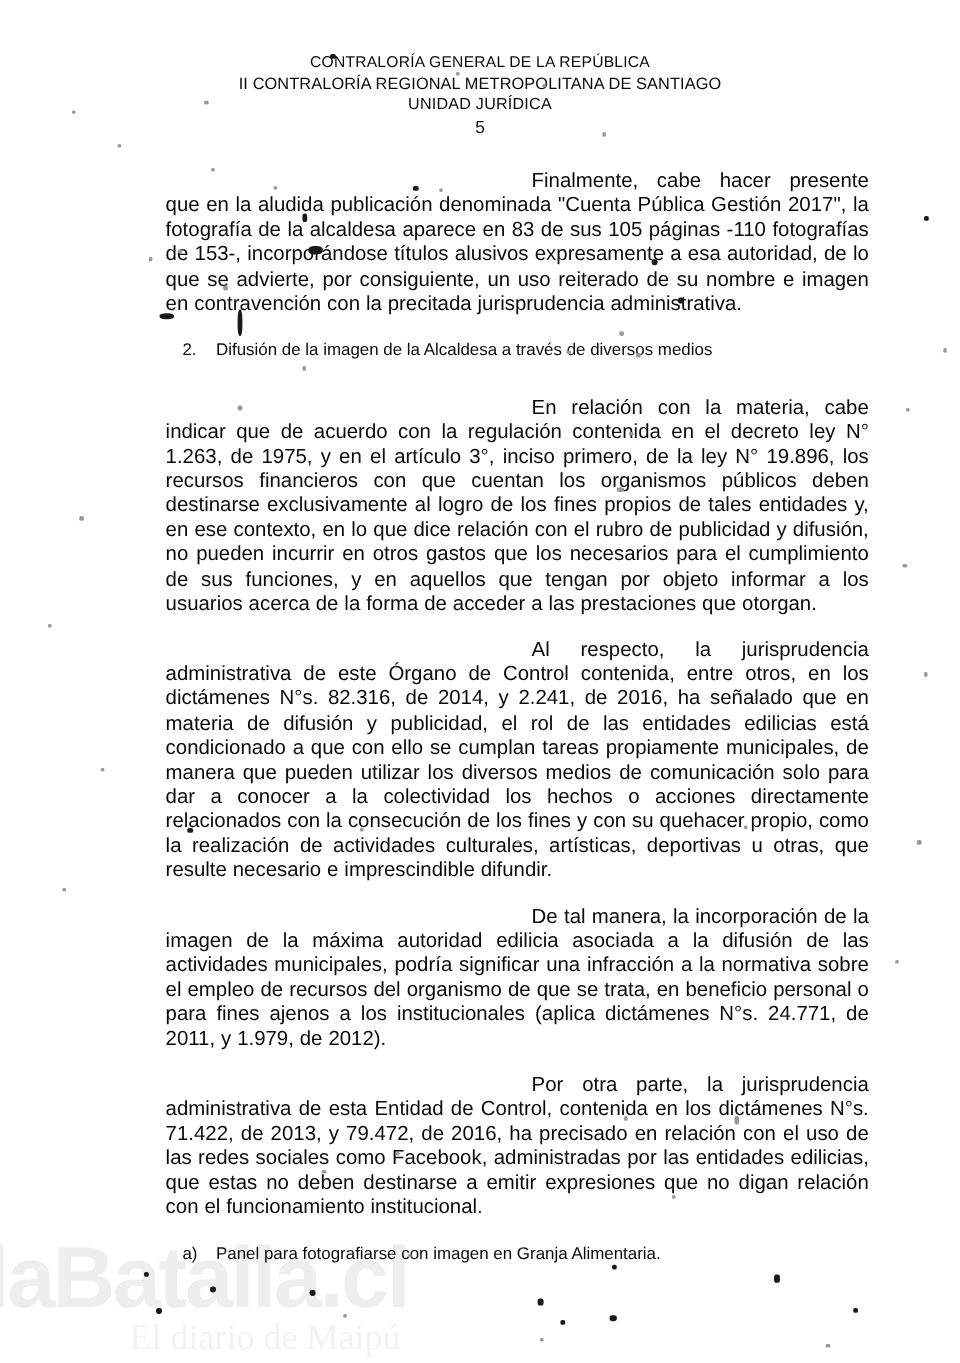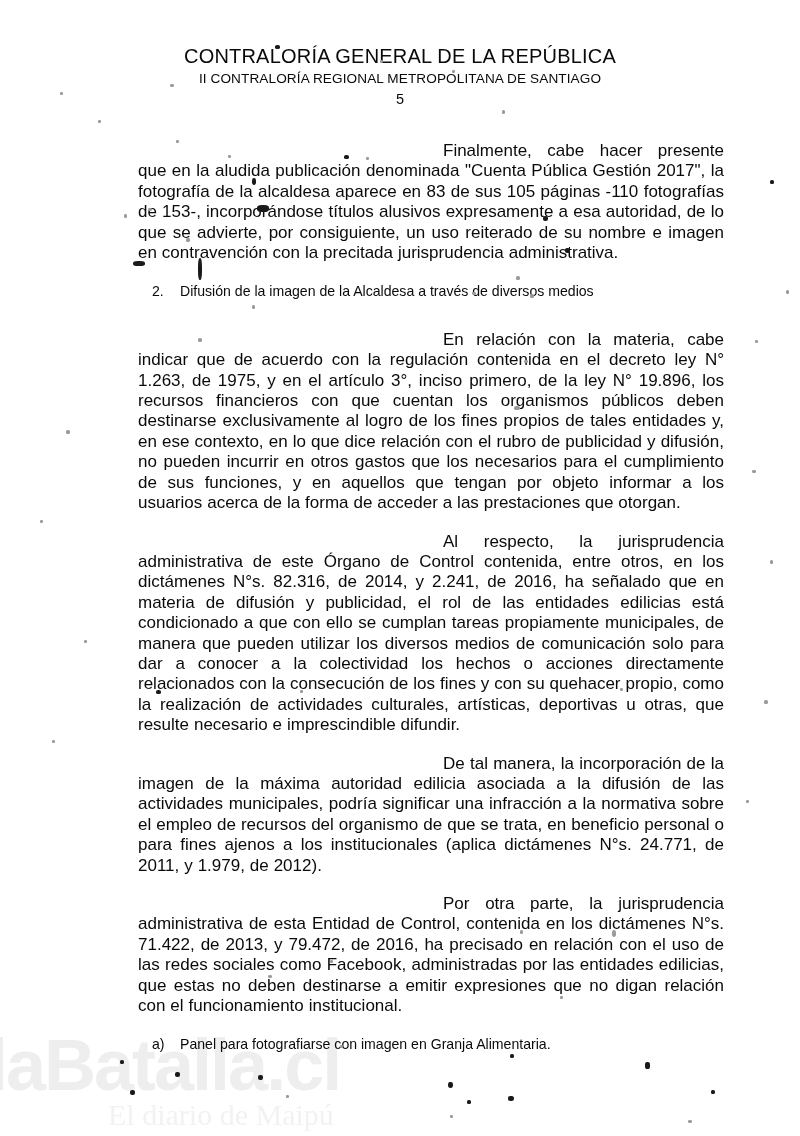--- a/index.html
+++ b/index.html
@@ -20,21 +20,21 @@
   
   .header {
     position: absolute;
     top: 44px;
     left: 0;
     width: 800px;
     text-align: center;
     line-height: 1.28;
   }
   .header .line1 {
-    font-size: 20px;
+    font-size: 13px;
     letter-spacing: 0.2px;
     white-space: nowrap;
   }
   .header .line2 {
     font-size: 13.6px;
     letter-spacing: 0.1px;
     white-space: nowrap;
   }
   .header .line3 {
     font-size: 13.4px;
@@ -128,20 +128,21 @@
 <div class="page">
 
   <div class="watermark">
     <div class="wm-main">laBatalla.cl</div>
     <div class="wm-sub">El diario de Maipú</div>
   </div>
 
   <div class="header">
     <div class="line1">CONTRALORÍA GENERAL DE LA REPÚBLICA</div>
     <div class="line2">II CONTRALORÍA REGIONAL METROPOLITANA DE SANTIAGO</div>
+    <div class="line3">UNIDAD JURÍDICA</div>
     <div class="pageno">5</div>
   </div>
 
   <div class="body">
 
     <p class="para gap-xl">Finalmente, cabe hacer presente que en la aludida publicación denominada "Cuenta Pública Gestión 2017", la fotografía de la alcaldesa aparece en 83 de sus 105 páginas -110 fotografías de 153-, incorporándose títulos alusivos expresamente a esa autoridad, de lo que se advierte, por consiguiente, un uso reiterado de su nombre e imagen en contravención con la precitada jurisprudencia administrativa.</p>
 
     <div class="subhead level2 gap-xl">
       <span class="marker">2.</span>
       <span>Difusión de la imagen de la Alcaldesa a través de diversos medios</span>

